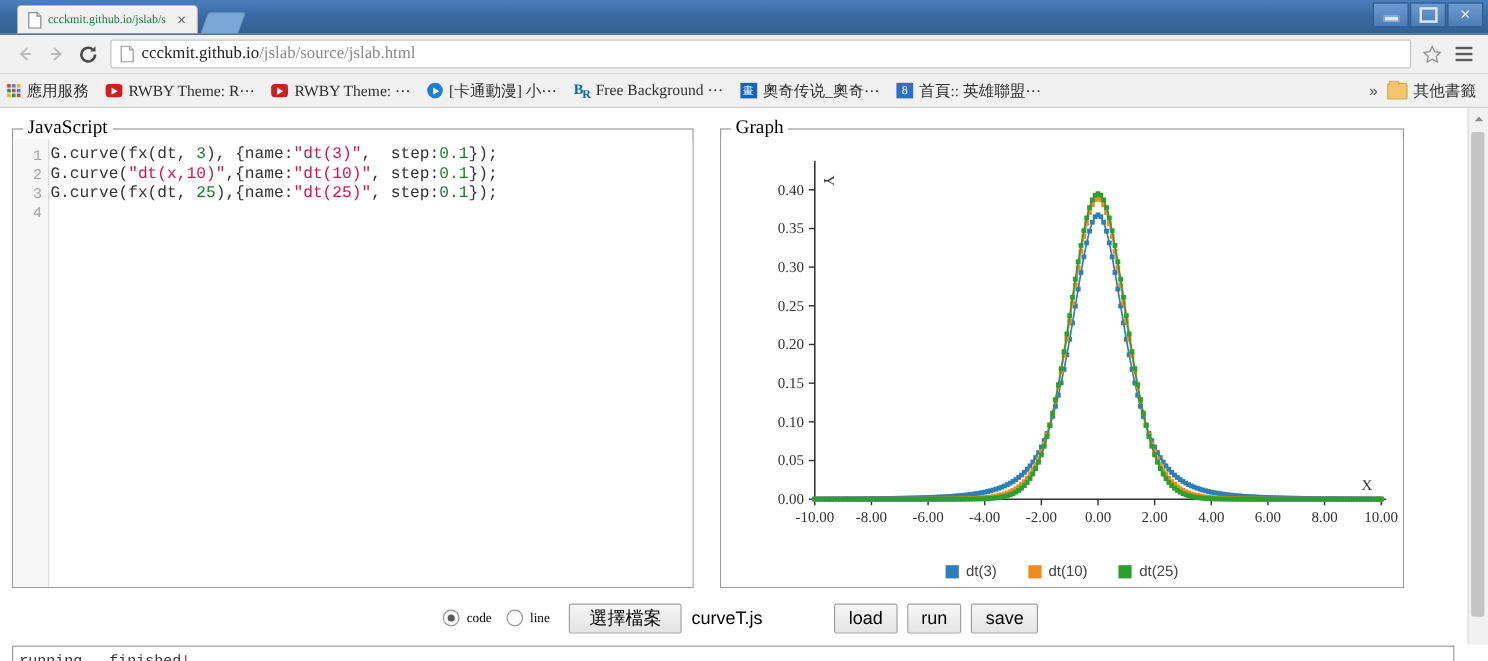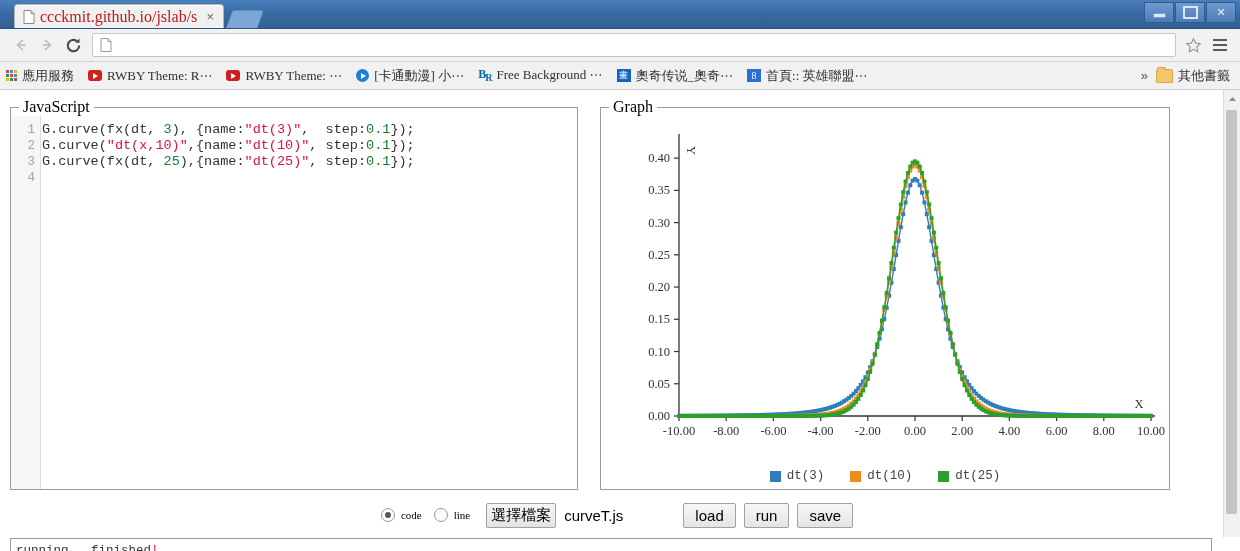--- a/index.html
+++ b/index.html
@@ -23,21 +23,21 @@
     background:#f1f1f1;
     border:1px solid #b5b5b5;border-bottom:none;
     border-top-left-radius:4px;border-top-right-radius:4px;
     display:flex;align-items:center;padding:0 6px 0 8px;
     box-sizing:border-box;
     box-shadow:inset 0 1px 0 #fff;
   }
   .tab-favicon{width:12px;height:14px;margin-right:5px;flex:none;}
   .tab-title{
     font-family:"Liberation Serif", serif;
-    font-size:16px;color:#b91c1c;white-space:nowrap;
+    font-size:10px;color:#15803d;white-space:nowrap;
     max-width:165px;overflow:hidden;
   }
   .tab-close{
     margin-left:6px;width:14px;height:14px;flex:none;
     display:flex;align-items:center;justify-content:center;
     color:#666;font-size:13px;line-height:1;font-family:"Liberation Sans",sans-serif;
   }
   .newtab{
     width:30px;height:17px;margin-left:5px;margin-bottom:0px;
     background:#7ba7d7;
@@ -142,35 +142,35 @@
   .tok-str{color:#d14;}
   .tok-num{color:#177f2f;}
   
   .graph{position:relative;width:100%;height:100%;background:#fff;}
   .legend{
     position:absolute;left:0;right:0;bottom:6px;
     display:flex;justify-content:center;gap:26px;
   }
   .legend-item{display:flex;align-items:center;gap:6px;}
   .legend-swatch{width:11px;height:11px;display:block;}
-  .legend-label{font-family:Liberation Mono, monospace;font-size:12.5px;color:#444;}
+  .legend-label{font-family:Liberation Sans, sans-serif;font-size:12.5px;color:#444;}
   .axis-text{font-family:"Liberation Serif",serif;font-size:12.5px;fill:#333;}
   
   .controls{
     display:flex;align-items:center;justify-content:center;
     margin-top:8px;padding-left:20px;gap:0;height:34px;
   }
   .radio-grp{display:flex;align-items:center;gap:6px;margin-right:10px;}
   .radio{width:12px;height:12px;border-radius:50%;border:1px solid #999;background:#fdfdfd;display:inline-block;position:relative;flex:none;}
   .radio.on:after{content:"";position:absolute;left:3px;top:3px;width:6px;height:6px;border-radius:50%;background:#5a5a5a;}
   .radio-label{font-family:"Liberation Serif",serif;font-size:11px;color:#000;margin-right:6px;}
   .filebtn{
     font-family:Liberation Mono, monospace;font-size:15px;
     background:linear-gradient(to bottom,#f6f6f6,#e3e3e3);
-    border:1px solid #a0a0a0;border-radius:2px;padding:2px 4px;margin-right:8px;color:#000;
+    border:1px solid #a0a0a0;border-radius:2px;padding:2px 16px;margin-right:8px;color:#000;
   }
   .filename{font-family:"Liberation Sans",sans-serif;font-size:15px;color:#000;margin-right:60px;}
   .btn{
     font-family:"Liberation Sans",sans-serif;font-size:15px;
     background:linear-gradient(to bottom,#f7f7f7,#e4e4e4);
     border:1px solid #a0a0a0;border-radius:2px;padding:3px 11px;margin-right:8px;color:#000;
   }
   .statuswrap{padding:6px 10px 0 10px;}
   .status{
     border:1px solid #9b9b9b;background:#fff;height:26px;box-sizing:border-box;
@@ -226,20 +226,21 @@
       <svg width="19" height="19" viewBox="0 0 20 20">
         <path d="M16 10 a6 6 0 1 1 -2.2 -4.6" fill="none" stroke="#4a4a4a" stroke-width="2.3"></path>
         <path d="M16.4 2.6 L16.4 7.2 L11.8 7.2 Z" fill="#4a4a4a"></path>
       </svg>
     </div>
     <div class="omnibox">
       <svg class="omni-icon" viewBox="0 0 12 14">
         <path d="M1 0.5 h7 l3 3 v10 h-10 z" fill="#fff" stroke="#9a9a9a"></path>
         <path d="M8 0.5 v3 h3" fill="#e8e8e8" stroke="#9a9a9a"></path>
       </svg>
+      <span class="omni-url"><span>ccckmit.github.io</span><span class="dim">/jslab/source/jslab.html</span></span>
     </div>
     <div class="star">
       <svg width="17" height="17" viewBox="0 0 20 20">
         <path d="M10 2 l2.4 5.1 5.6 0.7 -4.1 3.9 1.1 5.6 -5-2.8 -5 2.8 1.1-5.6 -4.1-3.9 5.6-0.7 z" fill="none" stroke="#8d8d8d" stroke-width="1.2"></path>
       </svg>
     </div>
     <div class="menubtn">
       <span></span>
         <span></span>
         <span></span>

